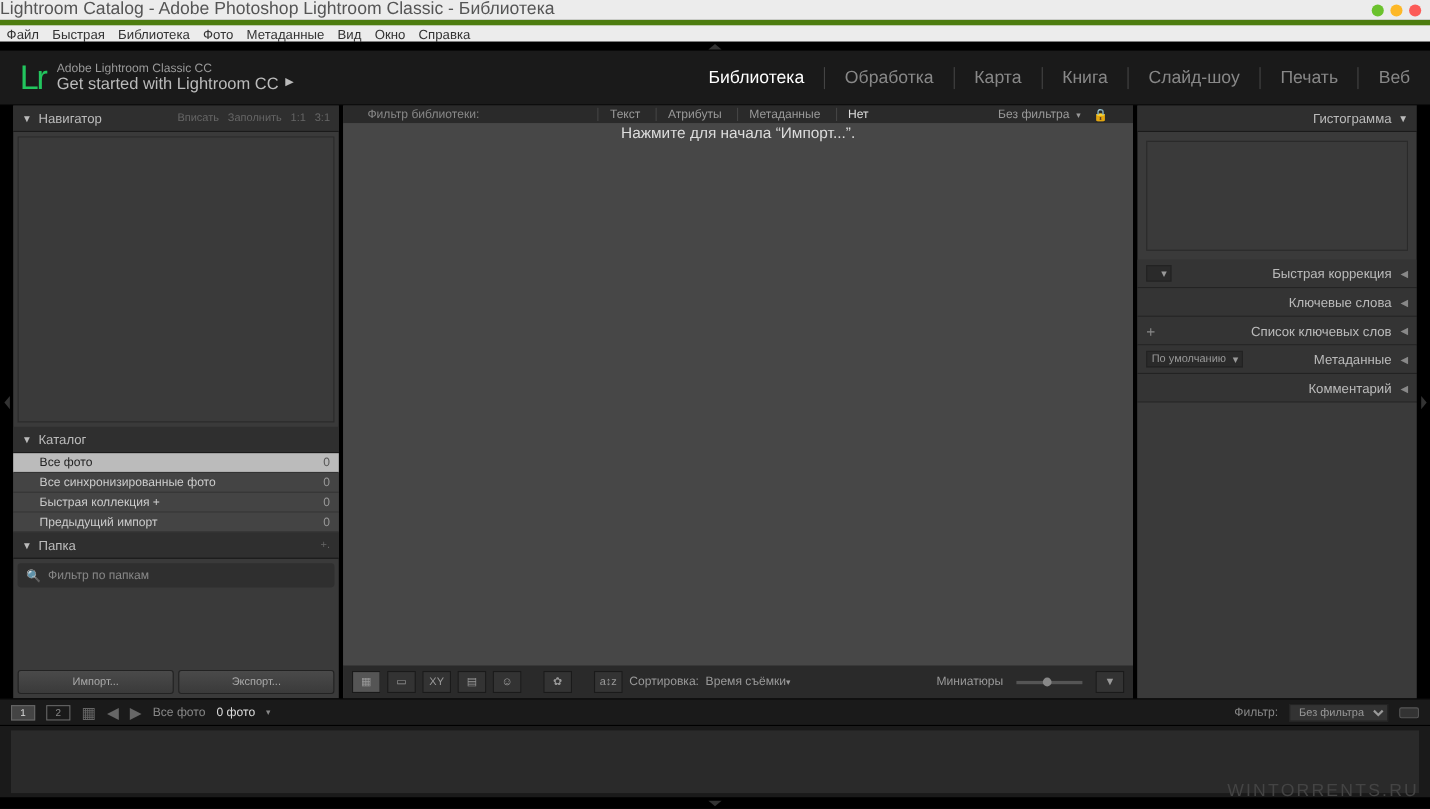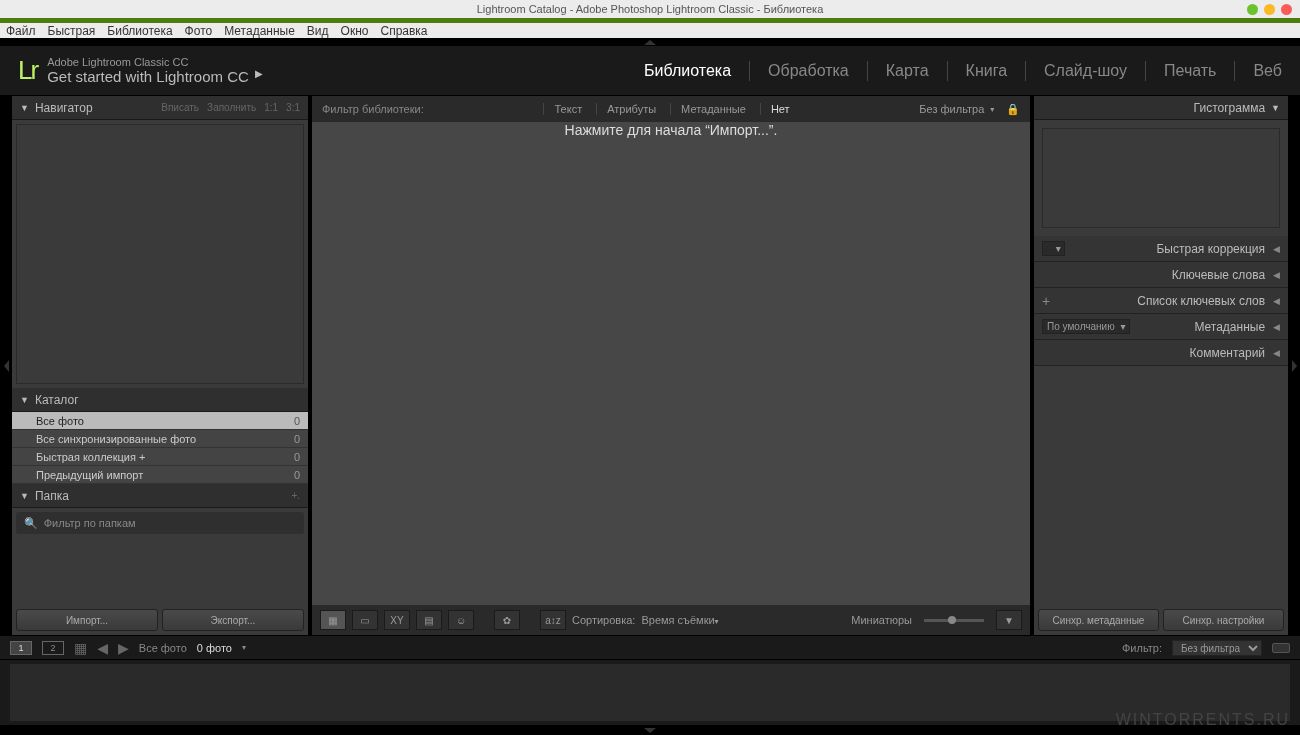--- a/index.html
+++ b/index.html
@@ -1,27 +1,27 @@
 <!DOCTYPE html>
 <html><head>
 <meta charset="utf-8">
 <style>
 *{box-sizing:border-box;margin:0;padding:0;font-family:"Segoe UI",Arial,sans-serif;user-select:none}
 body{background:#1a1a1a;width:1300px;height:735px;overflow:hidden;color:#aaa;font-size:12px}
 .titlebar{height:18px;background:#ececec;display:flex;align-items:center;position:relative}
-.titlebar-text{flex:1;text-align:center;color:#555;font-size:11px}
+.titlebar-text{flex:1;text-align:left;color:#555;font-size:16px}
 .traffic{position:absolute;right:8px;display:flex;gap:6px}
 .tdot{width:11px;height:11px;border-radius:50%}
 .menubar{height:20px;background:#ececec;display:flex;align-items:center;padding:0 6px;gap:12px;color:#333;font-size:12px;border-top:5px solid #4d7c0f}
 .menubar span{cursor:default}
 .app{background:#000;height:697px;display:flex;flex-direction:column}
 .topstrip{height:8px;background:#000;display:flex;justify-content:center;align-items:center}
 .topstrip::after{content:"";border-left:6px solid transparent;border-right:6px solid transparent;border-bottom:5px solid #333}
 .header{height:50px;background:#1a1a1a;display:flex;align-items:center;padding:0 18px;border-bottom:1px solid #000}
-.logo{font-size:26px;font-weight:300;color:#bef264;letter-spacing:-2px;margin-right:10px}
+.logo{font-size:31px;font-weight:300;color:#22c55e;letter-spacing:-2px;margin-right:10px}
 .brand{display:flex;flex-direction:column;font-size:11px;color:#999}
 .brand .sub{font-size:15px;color:#bbb;display:flex;align-items:flex-start;gap:6px}
 .modules{margin-left:auto;display:flex;align-items:center;gap:18px;font-size:16px;color:#888}
 .modules .sep{width:1px;height:20px;background:#444}
 .modules .active{color:#fff}
 .modules span{cursor:pointer}
 .main{flex:1;display:flex;background:#000;min-height:0}
 .side-toggle{width:12px;background:#000;display:flex;align-items:center;justify-content:center;cursor:pointer}
 .side-toggle::after{content:"";border-top:6px solid transparent;border-bottom:6px solid transparent}
 .side-toggle.left::after{border-right:5px solid #333}
@@ -41,21 +41,21 @@
 .pbody.histo{height:100px;border:1px solid #2a2a2a;margin:8px;background:#3a3a3a}
 .catlist{display:flex;flex-direction:column}
 .catrow{height:18px;display:flex;align-items:center;padding:0 8px 0 24px;background:#444;border-bottom:1px solid #333;cursor:pointer;font-size:11px;color:#ccc}
 .catrow.sel{background:#bbb;color:#222}
 .catrow .count{margin-left:auto;color:#999}
 .catrow.sel .count{color:#555}
 .folderfilter{height:22px;margin:4px;background:#2f2f2f;border-radius:3px;display:flex;align-items:center;padding:0 8px;color:#888;font-size:11px;gap:6px}
 .btnrow{display:flex;gap:4px;padding:4px;margin-top:auto}
 .pbtn{flex:1;height:22px;background:linear-gradient(#4a4a4a,#3a3a3a);border:1px solid #222;border-radius:3px;color:#aaa;font-size:10px;display:flex;align-items:center;justify-content:center;cursor:pointer}
 .center{flex:1;display:flex;flex-direction:column;background:#474747;margin:0 4px}
-.filterbar{height:26px;background:#2a2a2a;display:flex;align-items:center;padding:0 10px;font-size:11px;color:#999;gap:4px}
+.filterbar{height:16px;background:#2a2a2a;display:flex;align-items:center;padding:0 22px;font-size:11px;color:#999;gap:4px}
 .filterbar .lbl{color:#888}
 .filterbar .spacer{flex:1}
 .filterbar .tab{padding:0 10px;cursor:pointer;border-left:1px solid #444}
 .filterbar .tab.active{color:#ddd}
 .filterbar .lock{margin-left:8px;color:#888}
 .grid{flex:1;display:flex;align-items:flex-start;justify-content:center;color:#ddd;font-size:14px;background:#474747;cursor:pointer}
 .toolbar{height:30px;background:#2a2a2a;display:flex;align-items:center;padding:0 8px;gap:6px;font-size:11px;color:#999}
 .tbtn{width:26px;height:20px;background:#333;border:1px solid #1a1a1a;display:flex;align-items:center;justify-content:center;cursor:pointer;font-size:10px}
 .tbtn.active{background:#555}
 .tsep{width:8px}
@@ -247,24 +247,20 @@
         <span class="ddl">По умолчанию</span>
         <span>Метаданные</span>
           <span class="tri">◀</span>
       </div>
       <div class="rpanel-row">
         <span>Комментарий</span>
           <span class="tri">◀</span>
       </div>
 
       <div class="spacer-fill"></div>
-      <div class="btnrow">
-        <div class="pbtn">Синхр. метаданные</div>
-        <div class="pbtn">Синхр. настройки</div>
-      </div>
     </div>
 
     <div class="side-toggle right"></div>
   </div>
 
   <div class="filmstrip">
     <div class="fsbar">
       <div class="screen active">1</div>
       <div class="screen">2</div>
       <span class="navarrow">▦</span>

